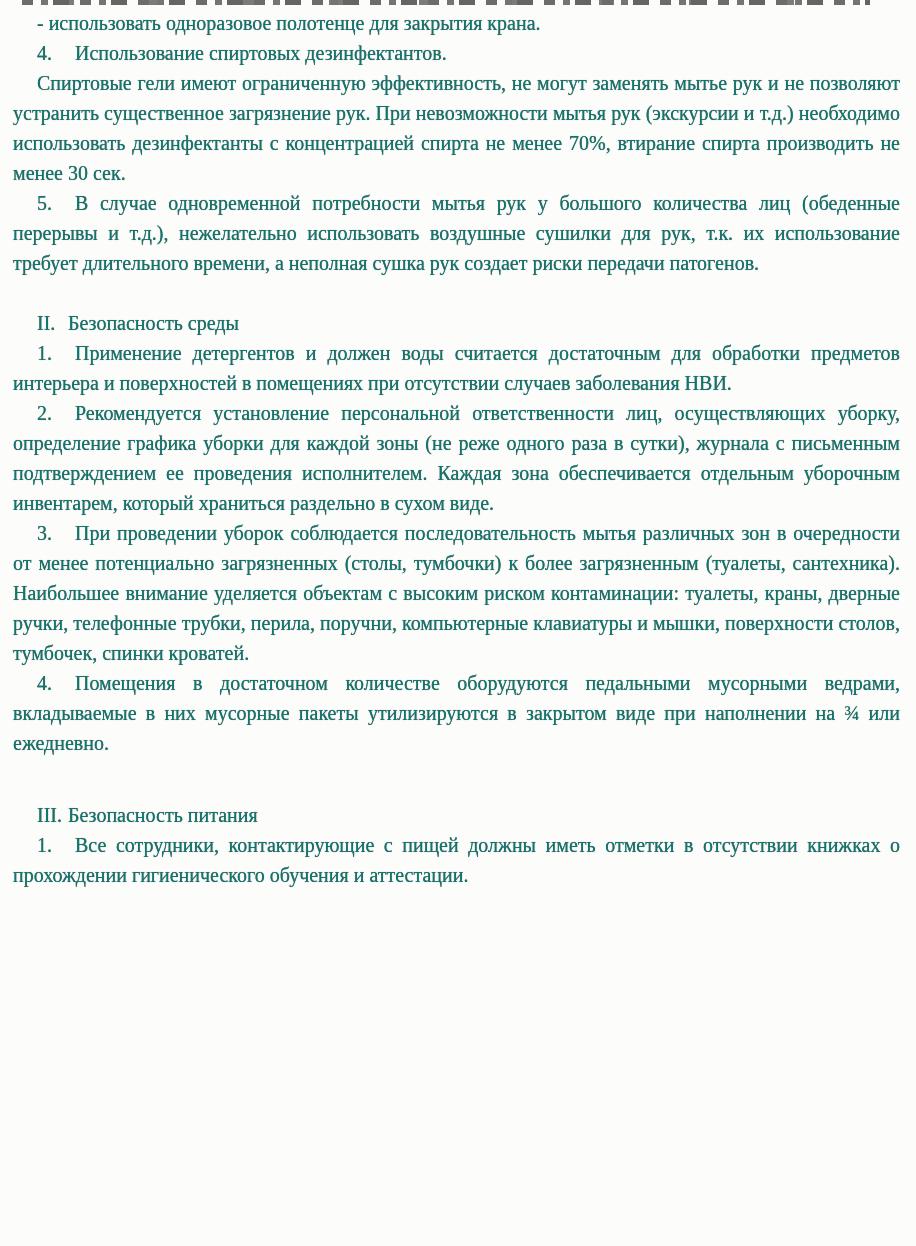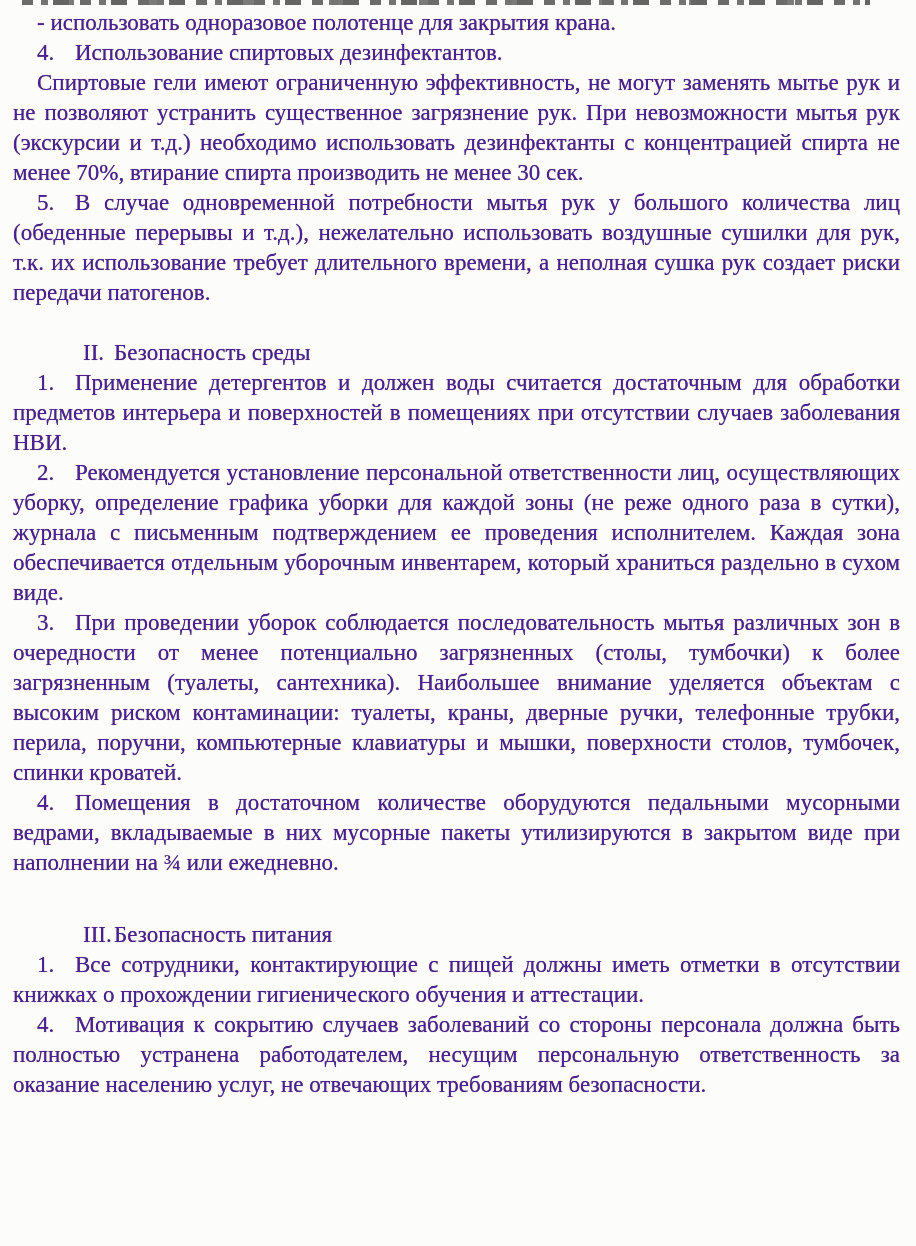--- a/index.html
+++ b/index.html
@@ -28,54 +28,53 @@
     background:
       repeating-linear-gradient(90deg,
         #3c3c3c 0 11px, transparent 11px 19px,
         #474747 19px 26px, transparent 26px 31px,
         #333 31px 47px, transparent 47px 58px),
       repeating-linear-gradient(90deg,
         transparent 0 37px, #505050 37px 52px, transparent 52px 90px);
   }
   .doc {
     font-family: "Liberation Serif", "DejaVu Serif", serif;
-    font-size: 23px;
+    font-size: 20px;
     line-height: 30px;
-    color: #4c1d95;
+    color: #0f766e;
     text-align: justify;
     text-shadow: 0 0 .7px rgba(45,45,45,.8);
   }
   p.block {
     margin: 0;
     text-indent: 24px;
   }
   p.spacer, p.spacer-large { text-indent: 0; }
   p.spacer       { height: 30px; }
   p.spacer-large { height: 42px; }
   .marker {
     display: inline-block;
     min-width: 38px;
     text-indent: 0;
   }
-  p.heading .marker { min-width: 31px; margin-left: 46px; }
+  p.heading .marker { min-width: 31px; }
 </style>
 </head>
 <body>
 
 <div class="page">
   <div class="top-cutoff"></div>
   <div class="doc" id="doc-body">
       <p class="block paragraph"><span class="text">- использовать одноразовое полотенце для закрытия крана.</span></p>
       <p class="block list-item"><span class="marker">4.</span><span class="text">Использование спиртовых дезинфектантов.</span></p>
       <p class="block paragraph"><span class="text">Спиртовые гели имеют ограниченную эффективность, не могут заменять мытье рук и не позволяют устранить существенное загрязнение рук. При невозможности мытья рук (экскурсии и т.д.) необходимо использовать дезинфектанты с концентрацией спирта не менее 70%, втирание спирта производить не менее 30 сек.</span></p>
       <p class="block list-item"><span class="marker">5.</span><span class="text">В случае одновременной потребности мытья рук у большого количества лиц (обеденные перерывы и т.д.), нежелательно использовать воздушные сушилки для рук, т.к. их использование требует длительного времени, а неполная сушка рук создает риски передачи патогенов.</span></p>
       <p class="block spacer"></p>
       <p class="block heading"><span class="marker">II.</span><span class="text">Безопасность среды</span></p>
       <p class="block list-item"><span class="marker">1.</span><span class="text">Применение детергентов и должен воды считается достаточным для обработки предметов интерьера и поверхностей в помещениях при отсутствии случаев заболевания НВИ.</span></p>
       <p class="block list-item"><span class="marker">2.</span><span class="text">Рекомендуется установление персональной ответственности лиц, осуществляющих уборку, определение графика уборки для каждой зоны (не реже одного раза в сутки), журнала с письменным подтверждением ее проведения исполнителем. Каждая зона обеспечивается отдельным уборочным инвентарем, который храниться раздельно в сухом виде.</span></p>
       <p class="block list-item"><span class="marker">3.</span><span class="text">При проведении уборок соблюдается последовательность мытья различных зон в очередности от менее потенциально загрязненных (столы, тумбочки) к более загрязненным (туалеты, сантехника).  Наибольшее внимание уделяется объектам с высоким риском контаминации: туалеты, краны, дверные ручки, телефонные трубки, перила, поручни, компьютерные клавиатуры и мышки, поверхности столов, тумбочек, спинки кроватей.</span></p>
       <p class="block list-item"><span class="marker">4.</span><span class="text">Помещения в достаточном количестве оборудуются педальными мусорными ведрами, вкладываемые в них мусорные пакеты утилизируются в закрытом виде при наполнении на ¾ или ежедневно.</span></p>
       <p class="block spacer-large"></p>
       <p class="block heading"><span class="marker">III.</span><span class="text">Безопасность питания</span></p>
       <p class="block list-item"><span class="marker">1.</span><span class="text">Все сотрудники, контактирующие с пищей должны иметь отметки в отсутствии книжках о прохождении гигиенического обучения и аттестации.</span></p>
-      <p class="block list-item"><span class="marker">4.</span><span class="text">Мотивация к сокрытию случаев заболеваний со стороны персонала должна быть полностью устранена работодателем, несущим персональную ответственность за оказание населению услуг, не отвечающих требованиям безопасности.</span></p>
     </div>
 </div>
 
 </body></html>

